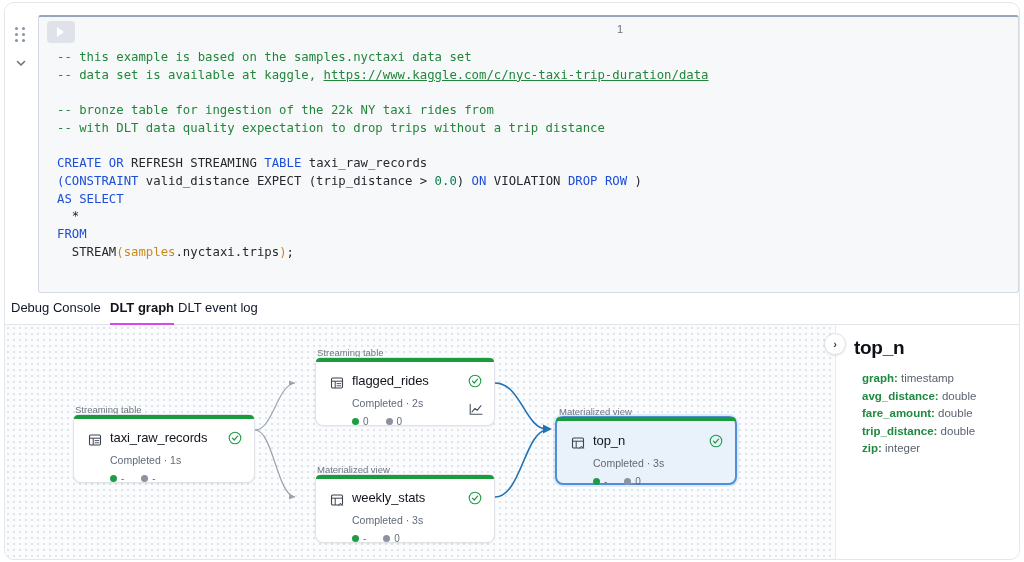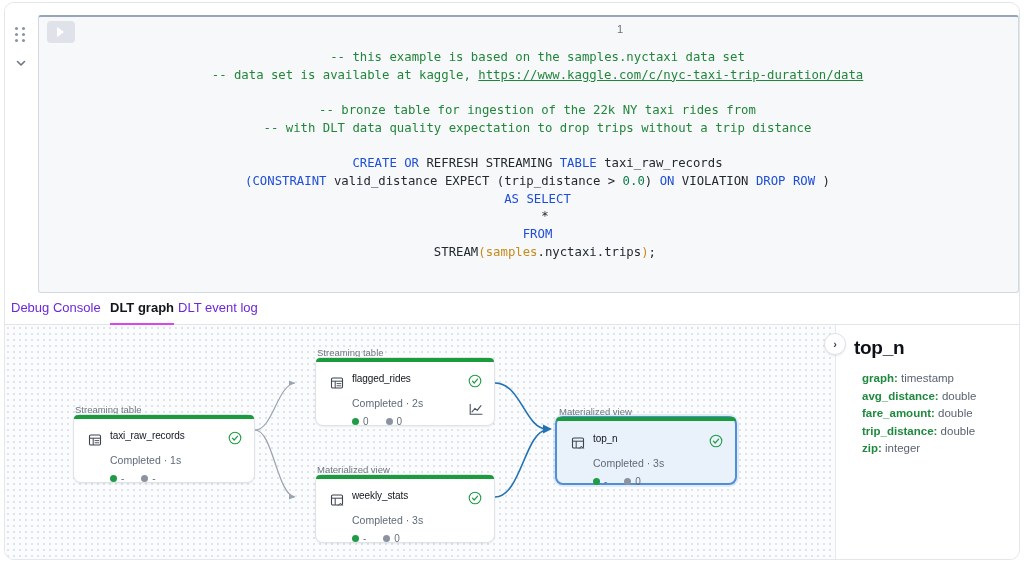--- a/index.html
+++ b/index.html
@@ -92,42 +92,42 @@
   }
 
   .code {
     padding: 2px 0 0 18px;
     font-family: "DejaVu Sans Mono", "Liberation Mono", monospace;
     font-size: 12.3px;
     line-height: 17.7px;
     white-space: pre;
     color: #1f2328;
   }
-  .code .ln { display: block; height: 17.7px; text-align: center; }
+  .code .ln { display: block; height: 17.7px; }
   .cm { color: #22863a; }
   .kw { color: #1d4ed8; }
   .num { color: #0a7b4a; }
   .str { color: #c88a1a; }
   .plain { color: #24292e; }
   .link { color: #22863a; text-decoration: underline; }
 
   
   .tabs {
     position: absolute;
     left: 0; top: 292px;
     width: 1016px; height: 30px;
     border-bottom: 1px solid #e1e4e8;
     background: #ffffff;
   }
   .tab {
     position: absolute;
     top: 0; height: 30px;
     font-size: 13px;
     line-height: 26px;
-    color: #6d28d9;
+    color: #0f172a;
     cursor: pointer;
     white-space: nowrap;
   }
   .tab.active {
     color: #12151a;
     font-weight: bold;
     border-bottom: 2px solid #d946ef;
   }
   #tab0 { left: 6px; }
   #tab1 { left: 105px; }
@@ -173,21 +173,21 @@
   }
   .node-icon {
     position: absolute;
     left: 14px; top: 18px;
     width: 14px; height: 14px;
     color: #3d4450;
   }
   .node-title {
     position: absolute;
     left: 36px; top: 15px;
-    font-size: 10px;
+    font-size: 13px;
     color: #11161c;
     letter-spacing: -0.1px;
     white-space: nowrap;
   }
   .node-status {
     position: absolute;
     left: 36px; top: 39px;
     font-size: 10.5px;
     color: #61697a;
     white-space: nowrap;

